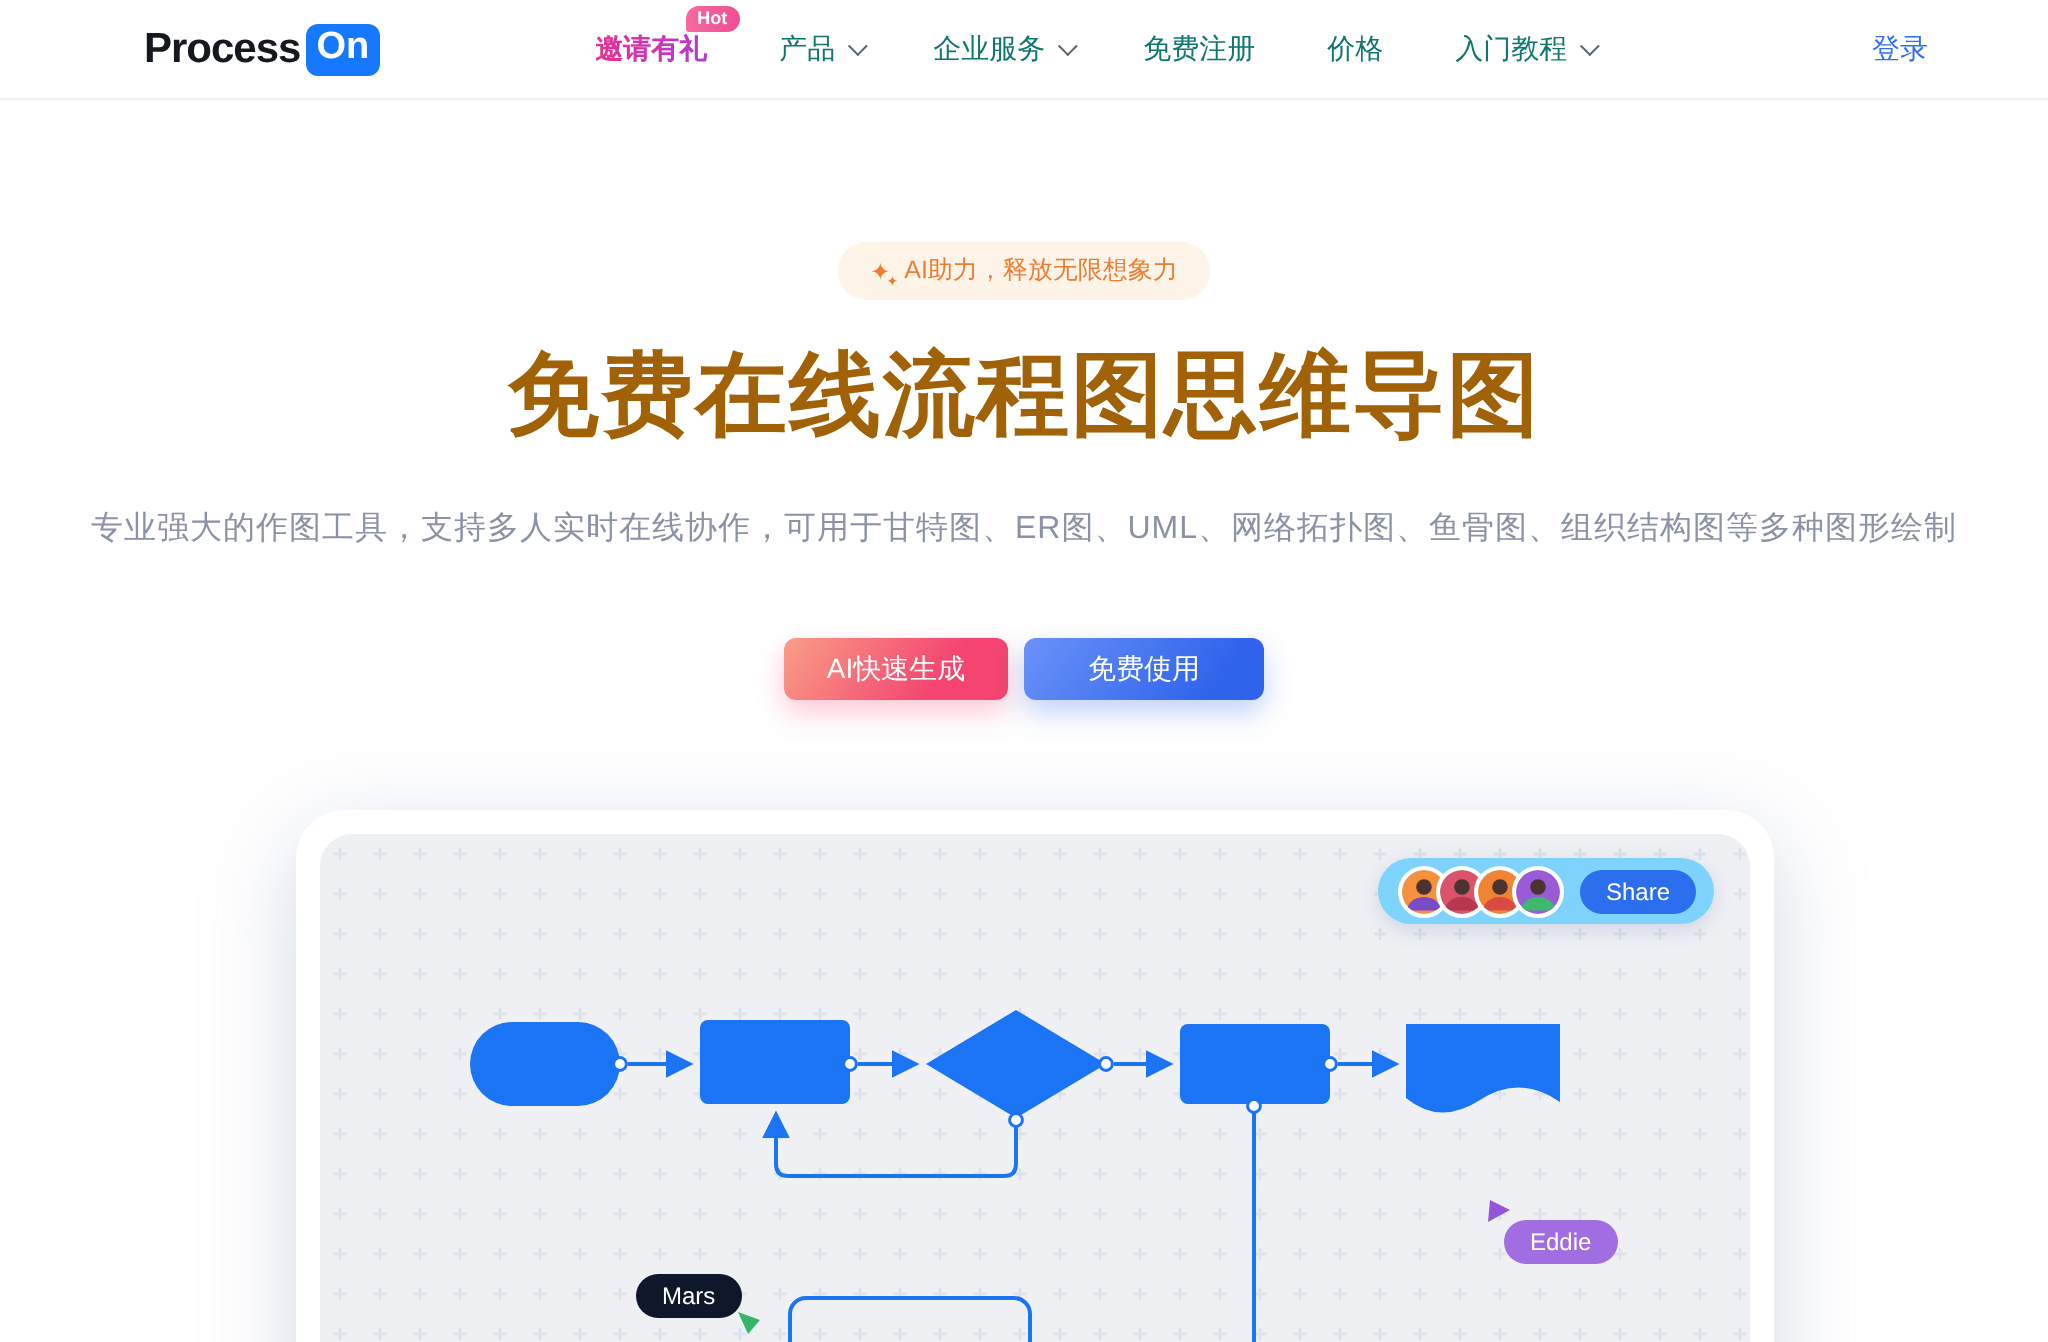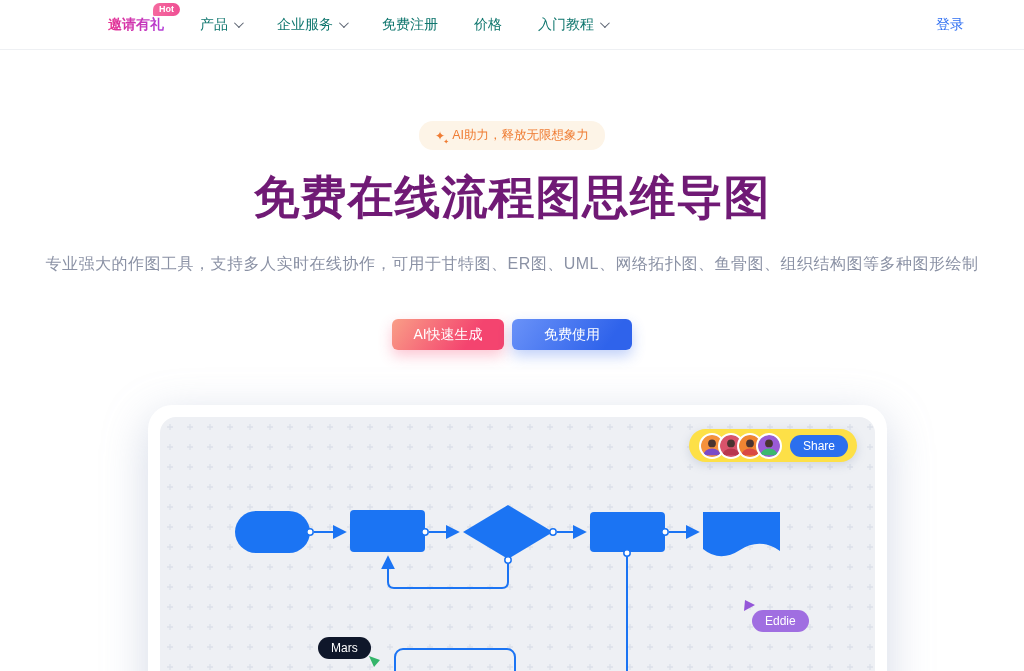--- a/index.html
+++ b/index.html
@@ -30,21 +30,21 @@
   .signup-btn { background:#1677ff; color:#fff; font-size:14px; border:none; cursor:pointer;
     padding:7px 18px; border-radius:6px; }
 
   
   .hero { text-align:center; }
   .ai-badge { display:inline-flex; align-items:center; gap:7px; margin-top:71px;
     background:#fdf4e7; border-radius:14px; padding:6px 16px; cursor:pointer; }
   .sparkle { color:#ef7c33; font-size:12px; line-height:1; position:relative; }
   .sparkle .s2 { position:absolute; font-size:7px; right:-4px; bottom:-3px; }
   .ai-badge-text { color:#ef7c33; font-size:12.5px; }
-  .hero-title { margin-top:17px; font-size:46px; font-weight:800; color:#701a75; letter-spacing:1px; }
+  .hero-title { margin-top:17px; font-size:46px; font-weight:800; color:#a16207; letter-spacing:1px; }
   .hero-sub { margin-top:25px; font-size:16px; color:#8b92a5; letter-spacing:0.5px; }
   .hero-actions { margin-top:44px; display:flex; justify-content:center; gap:8px; }
   .btn { border:none; cursor:pointer; color:#fff; font-size:14px; border-radius:6px;
     height:31px; display:inline-flex; align-items:center; justify-content:center; }
   .btn-ai { width:112px; background:linear-gradient(125deg,#f99e87 0%,#f4446f 70%);
     box-shadow:0 6px 14px rgba(244,68,111,.3); }
   .btn-free { width:120px; background:linear-gradient(125deg,#6a92f8 0%,#2f63eb 80%);
     box-shadow:0 6px 14px rgba(47,99,235,.3); }
 
   
@@ -57,36 +57,40 @@
 
   
   .collab { position:absolute; font-size:12px; color:#fff; padding:4px 13px; border-radius:12px; }
   .collab-mars { left:158px; top:220px; background:#0f172a; }
   .collab-eddie { left:592px; top:193px; background:#a06ee1; }
   .ptr { position:absolute; }
   .ptr-mars { right:-10px; bottom:-9px; }
   .ptr-eddie { left:-9px; top:-11px; }
 
   
-  .share-pill { position:absolute; top:24px; right:30px; height:33px; background:#fde047;
+  .share-pill { position:absolute; top:24px; right:30px; height:33px; background:#7dd3fc;
     border-radius:17px; display:flex; align-items:center; padding:0 9px 0 10px;
     box-shadow:0 3px 10px rgba(120,135,170,.25); }
   .avatars { display:flex; }
   .avatar { width:26px; height:26px; border-radius:50%; border:2px solid #fff; overflow:hidden;
     margin-left:-7px; background:#ddd; }
   .avatar:first-child { margin-left:0; }
   .share-btn { margin-left:8px; background:#2b6fee; color:#fff; font-size:12px; border:none;
     cursor:pointer; padding:4px 13px; border-radius:12px; }
 </style>
 </head>
 <body>
 
 <div class="page">
 
   <div class="header">
+    <div class="logo">
+      <span class="logo-text">Process</span>
+      <span class="logo-badge">On</span>
+    </div>
 
     <nav class="nav">
       <div class="nav-item hot-link">
         <span>邀请有礼</span>
         <span class="hot-badge">Hot</span>
       </div>
       <div class="nav-item">
         <span>产品</span>
         <span class="chev"></span>
       </div>

